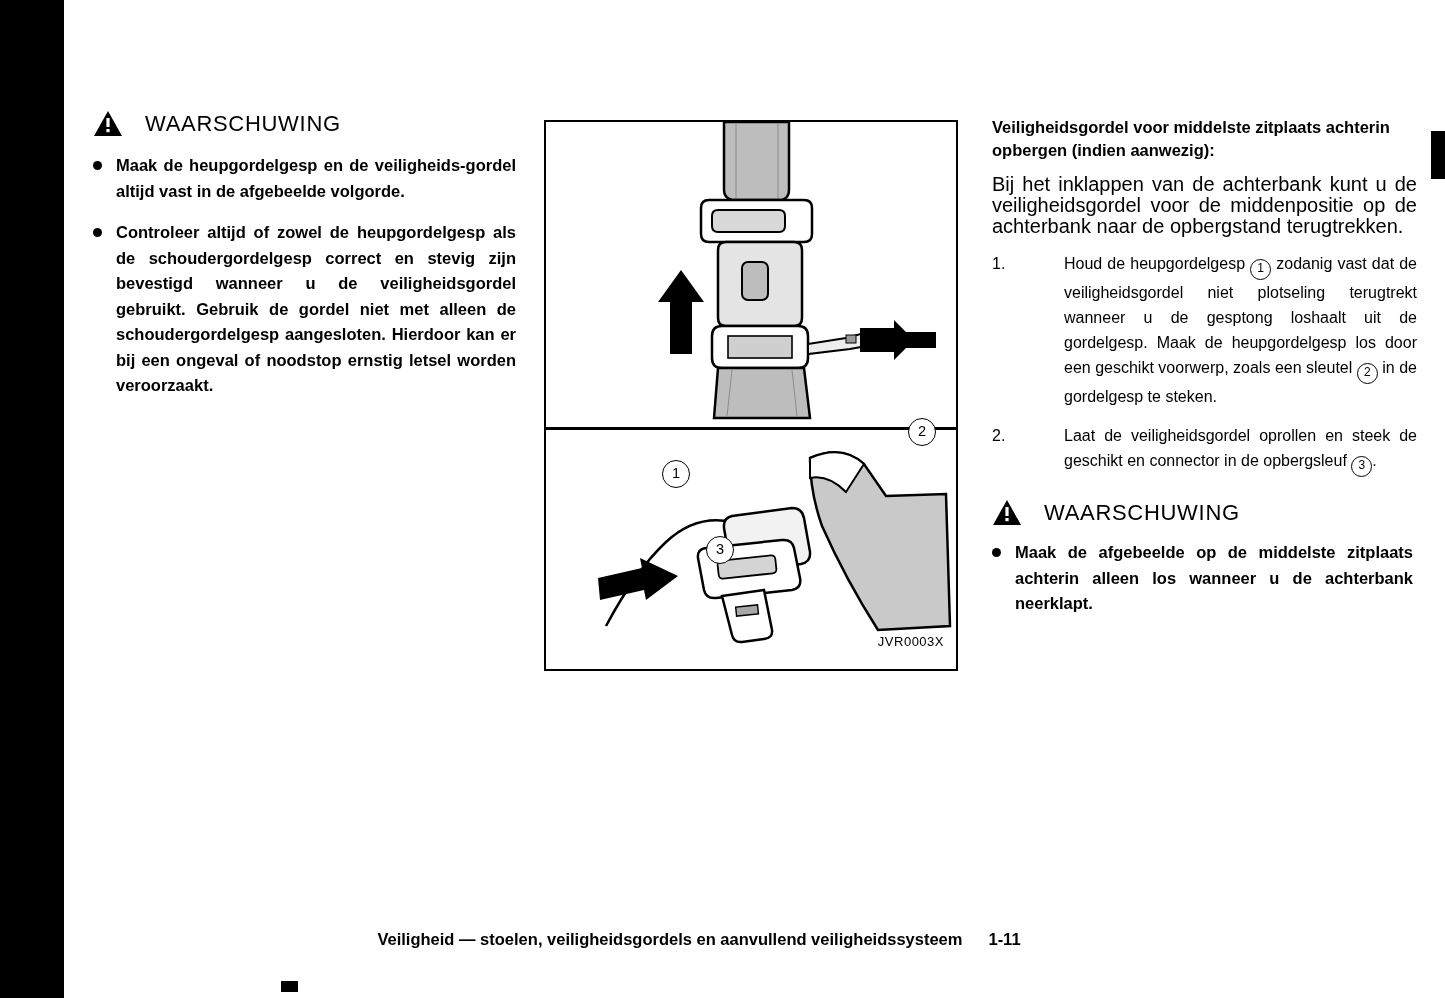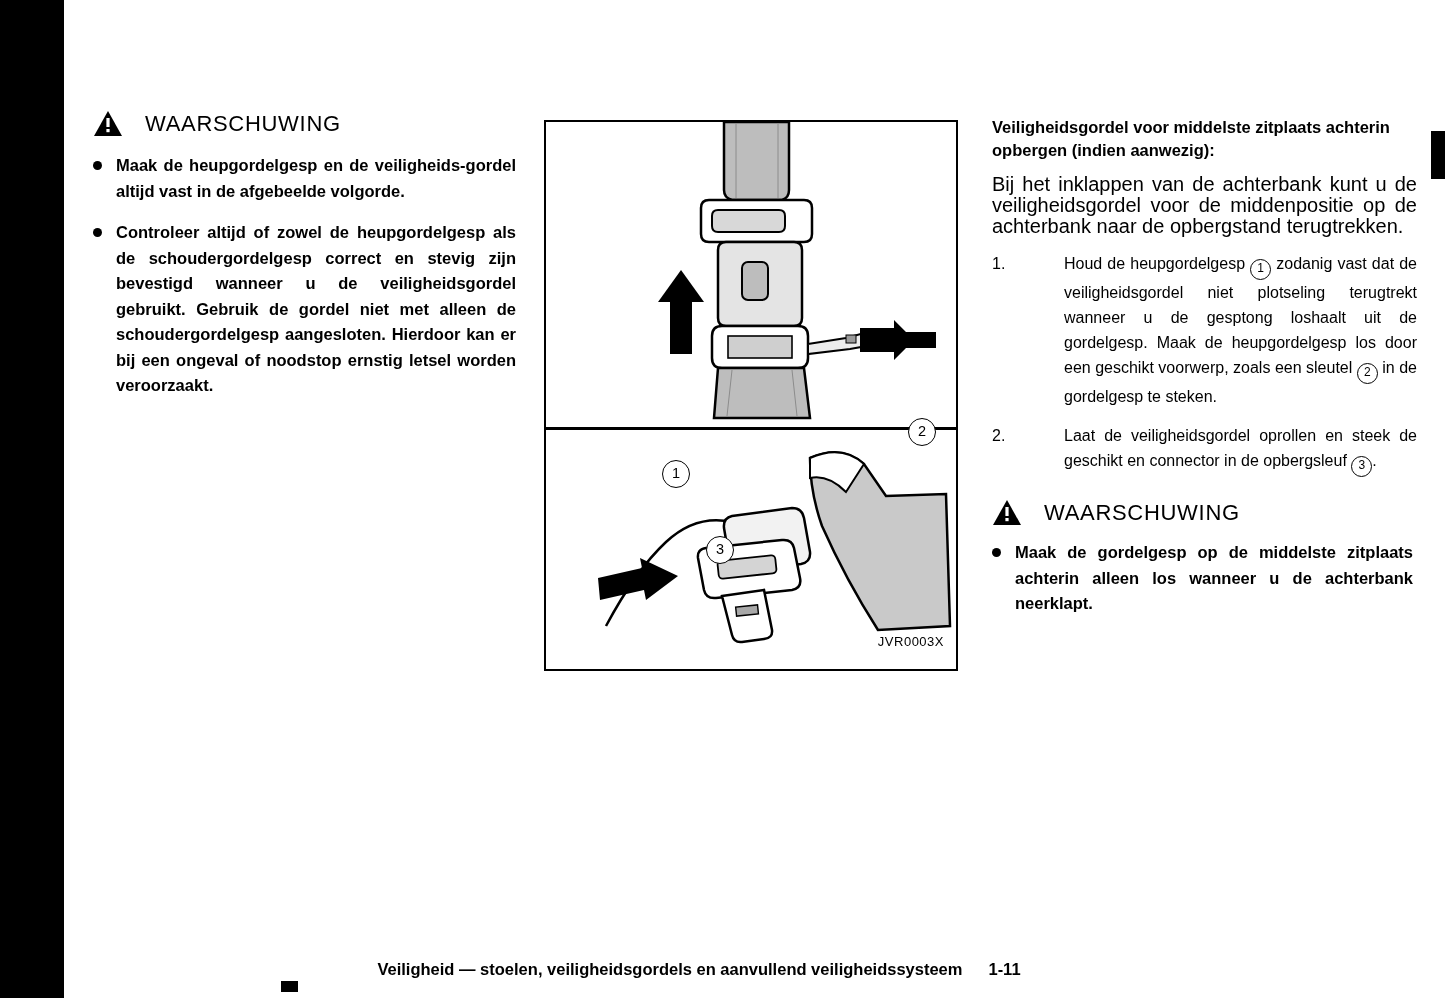--- a/index.html
+++ b/index.html
@@ -203,21 +203,21 @@
     line-height: 25.5px;
     font-weight: bold;
     text-align: justify;
     width: 398px;
   }
 
   
   .footer {
     position: absolute;
     left: 0;
-    top: 960px;
+    top: 930px;
     width: 1398px;
     text-align: center;
   }
   .footer-inner {
     display: inline-block;
     font-size: 16.5px;
     font-weight: bold;
   }
   .footer-page {
     margin-left: 26px;
@@ -337,21 +337,21 @@
           <path d="M15 1 L29 26 L1 26 Z" fill="#000"></path>
           <rect x="13.4" y="8" width="3.2" height="9" fill="#fff"></rect>
           <rect x="13.4" y="19" width="3.2" height="3.2" fill="#fff"></rect>
         </svg>
       </span>
       <span class="warn-title">WAARSCHUWING</span>
     </div>
 
     <div class="bullet-row3">
       <span class="bullet-dot"></span>
-      <span class="bullet-text3">Maak de gordelgesp op de middelste zitplaats achterin alleen los wanneer u de achterbank neerklapt.</span>
+      <span class="bullet-text3">Maak de afgebeelde op de middelste zitplaats achterin alleen los wanneer u de achterbank neerklapt.</span>
     </div>
 
 
   </div>
 
   <div class="footer">
     <span class="footer-inner">Veiligheid — stoelen, veiligheidsgordels en aanvullend veiligheidssysteem</span><span class="footer-inner footer-page">1-11</span>
   </div>
 
 </div>

